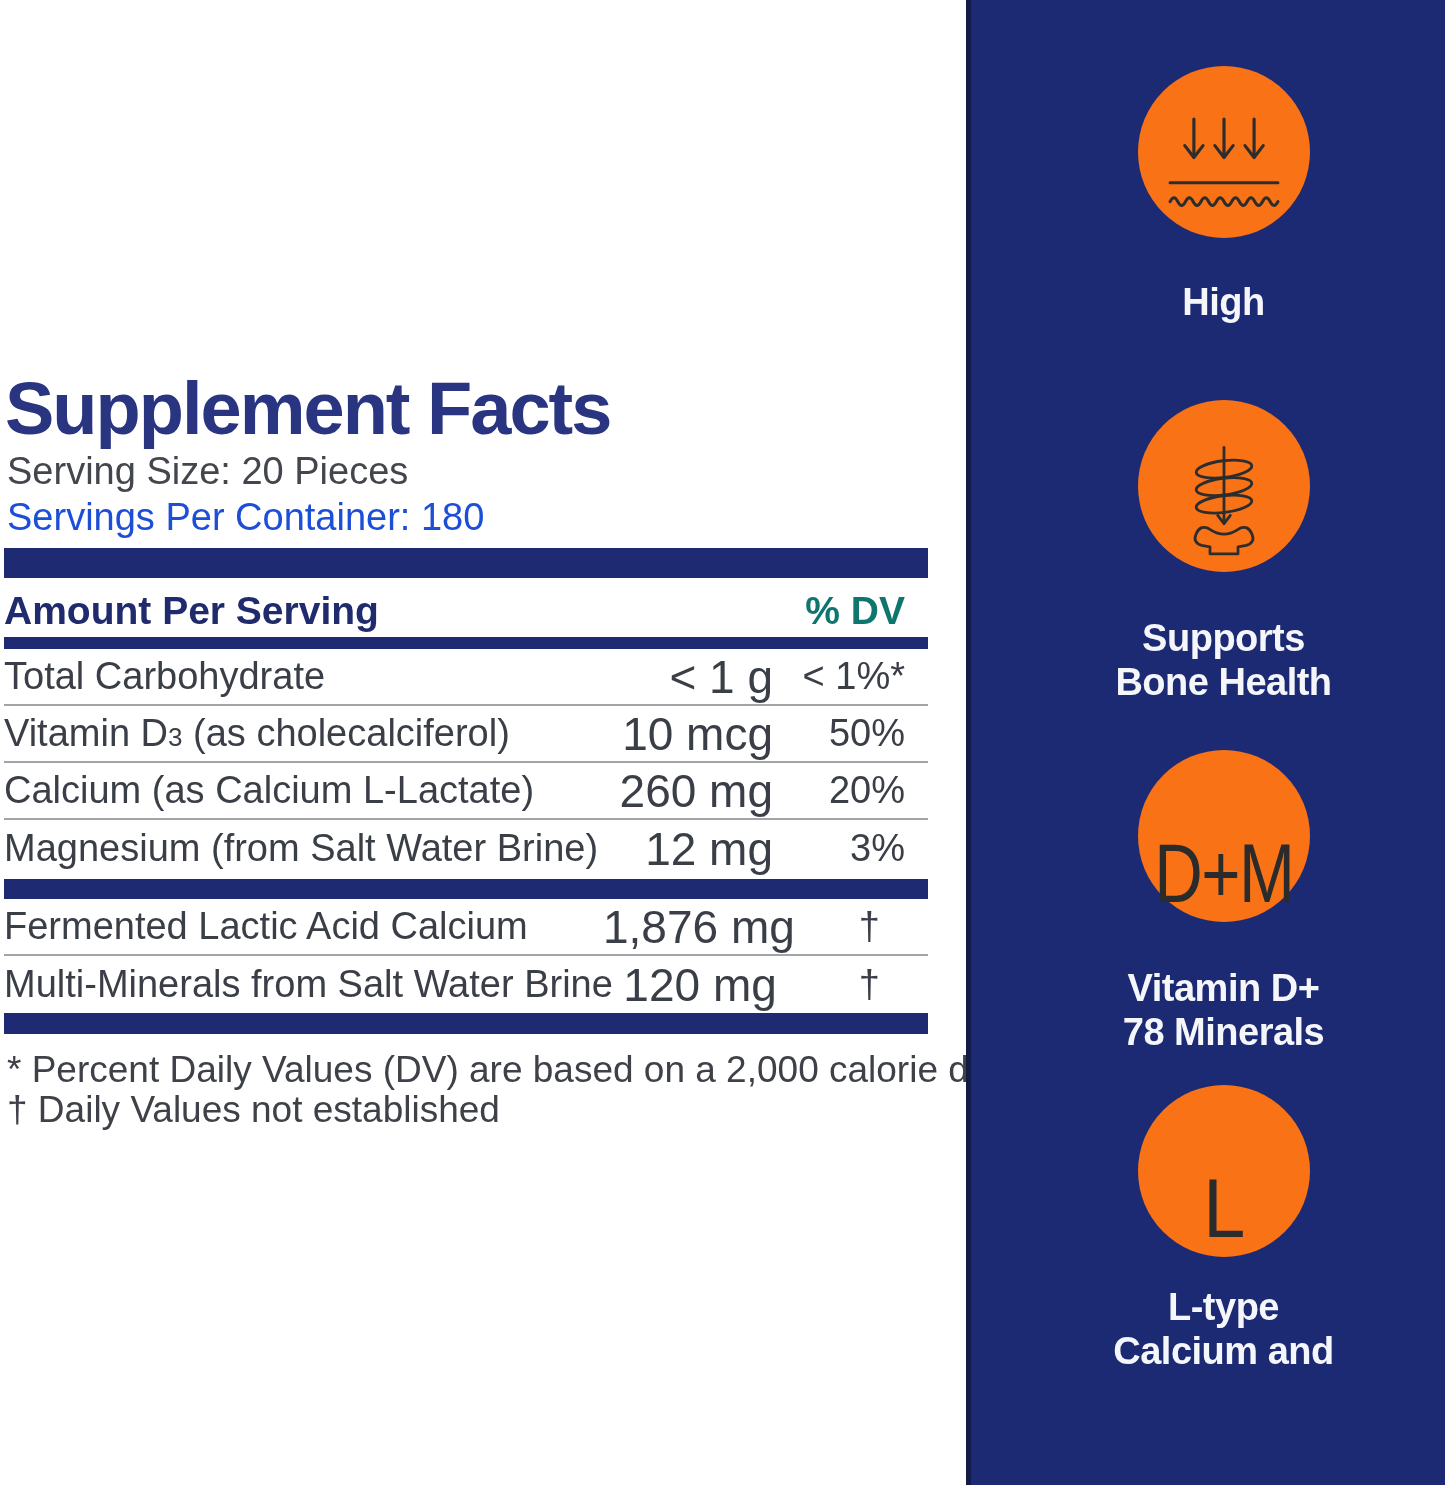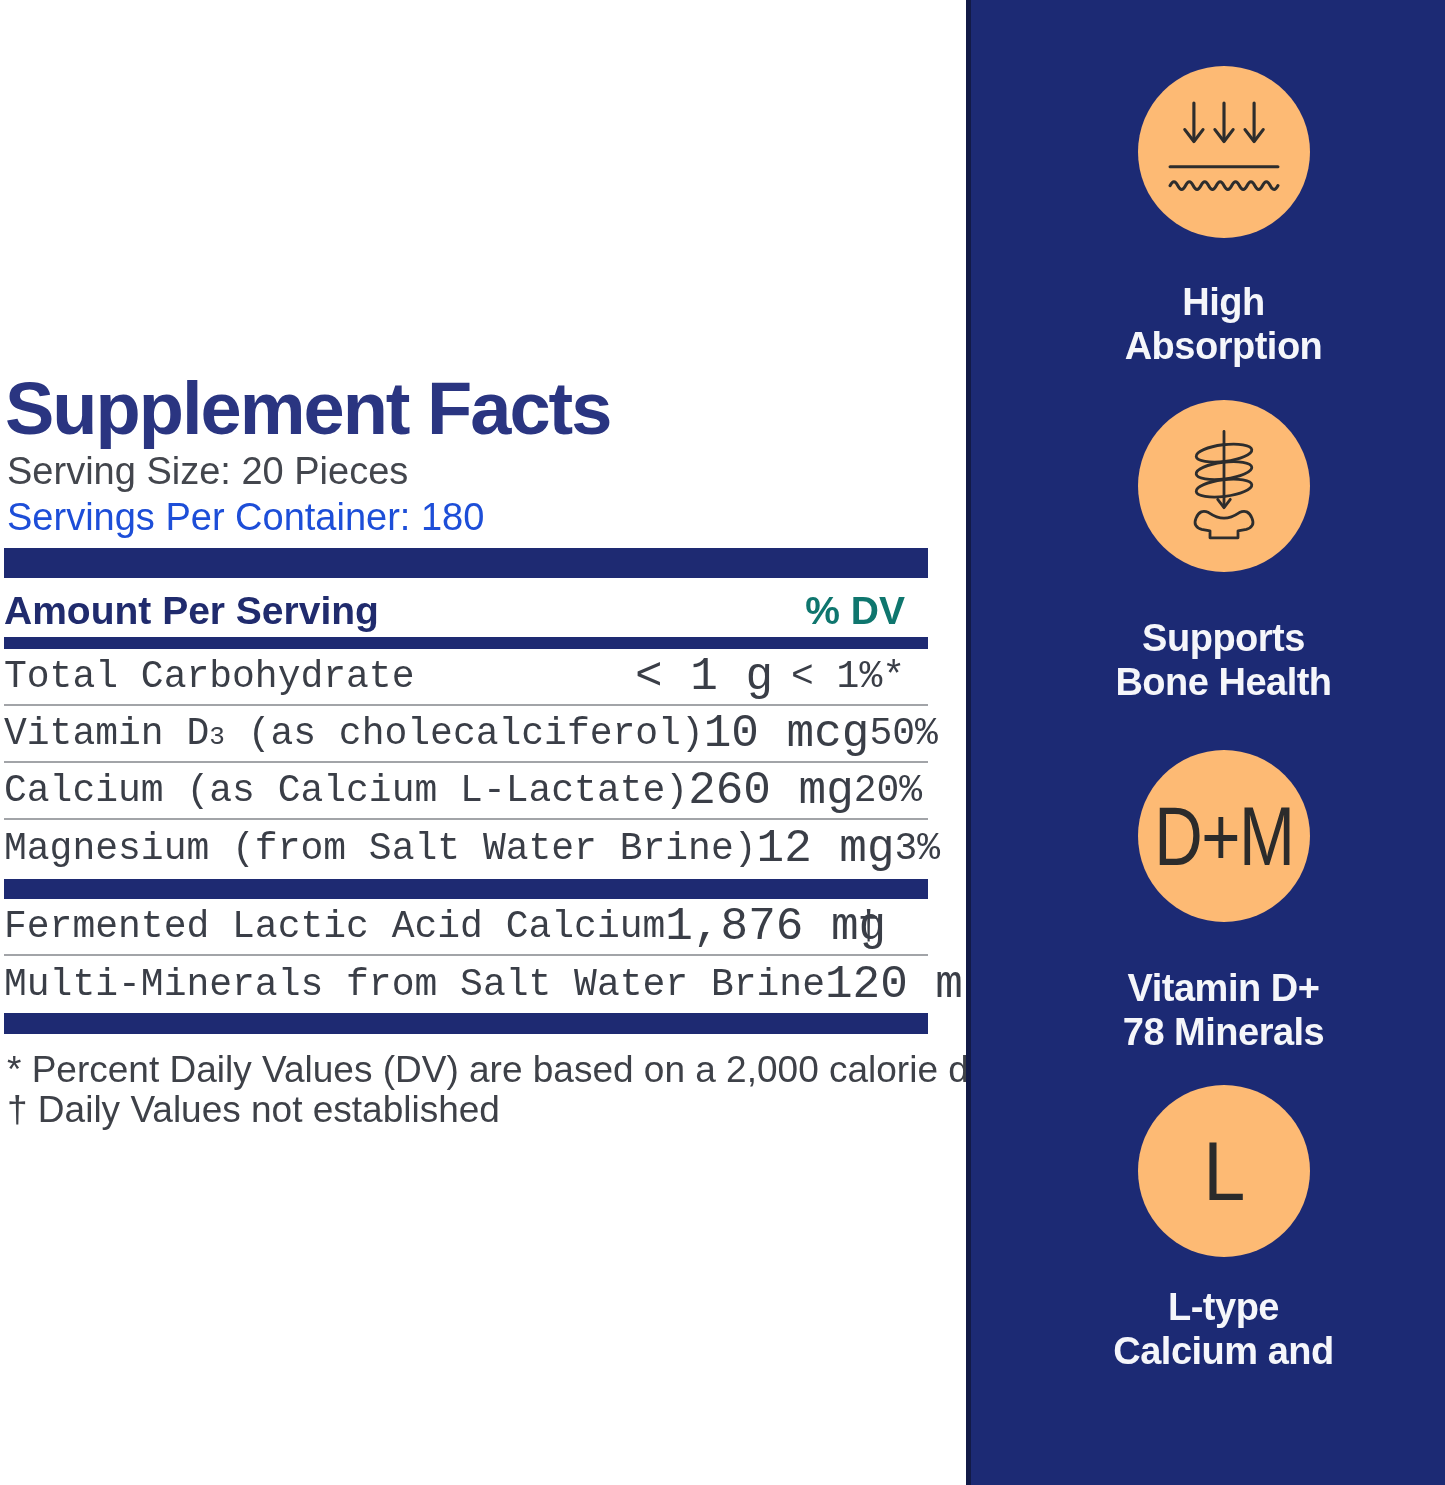--- a/index.html
+++ b/index.html
@@ -19,42 +19,42 @@
   .serv2{position:absolute;left:7px;top:496px;font-size:38px;color:#1d4ed8;white-space:nowrap;}
   .bar{position:absolute;left:4px;width:924px;background:#1e2a72;}
   .bar1{top:548px;height:30px;}
   .hdr{position:absolute;left:4px;top:588px;width:924px;height:46px;display:flex;align-items:center;}
   .hdr .h-amount{flex:1;font-size:39px;font-weight:bold;color:#202b6d;}
   .hdr .h-dv{width:160px;text-align:right;padding-right:23px;font-size:39px;font-weight:bold;color:#0f766e;}
   .thinbar{top:637px;height:12px;}
   .rows{position:absolute;left:4px;width:924px;}
   .rows1{top:649px;}
   .rows2{top:899px;}
-  .row{height:57px;display:flex;align-items:center;border-bottom:2px solid #a2a4a8;box-sizing:border-box;font-family:Liberation Mono, monospace;}
+  .row{height:57px;display:flex;align-items:center;border-bottom:2px solid #a2a4a8;box-sizing:border-box;}
   .row:last-child{border-bottom:none;}
   .c-name{flex:1;font-size:38px;color:#3a3e47;white-space:nowrap;}
   .c-amount{width:170px;text-align:right;font-size:46px;color:#3a3e47;white-space:nowrap;}
   .c-dv{width:155px;text-align:right;padding-right:23px;font-size:38px;color:#3a3e47;white-space:nowrap;box-sizing:border-box;}
   .c-dv.dag{padding-right:48px;}
   .sub{font-size:26px;}
   .bar2{top:879px;height:20px;}
   .bar3{top:1013px;height:21px;}
   .fn{position:absolute;left:7px;font-size:37px;color:#3e4148;white-space:nowrap;}
   .fn1{top:1049px;}
   .fn2{top:1089px;}
   
   .sidebar{
     position:absolute;left:966px;top:0;width:479px;height:1485px;
     background:#1c2a74;border-left:5px solid #121a47;box-sizing:border-box;
   }
   .benefit{position:absolute;left:0;right:0;padding-left:31px;text-align:center;}
   .b1{top:66px;}  .b2{top:400px;}  .b3{top:750px;}  .b4{top:1085px;}
   .circle{
-    width:172px;height:172px;border-radius:50%;background:#fdba74;
-    margin:0 auto;display:flex;align-items:center;justify-content:center;
+    width:172px;height:172px;border-radius:50%;background:#f97316;
+    margin:0 auto;display:flex;align-items:flex-end;justify-content:center;
   }
   .mono{
     font-size:84px;color:#2b2b2b;letter-spacing:-2px;white-space:nowrap;
     transform:scaleX(0.8);
   }
   .mono-l{transform:scaleX(0.9);}
   .blabel{margin-top:42px;}
   .b2 .blabel,.b3 .blabel{margin-top:44px;}
   .b4 .blabel{margin-top:28px;}
   .bline{font-size:38px;line-height:44px;font-weight:bold;color:#f5f6fa;letter-spacing:-0.5px;}
@@ -131,21 +131,20 @@
         <path d="M 0 -70 V -16"></path>
           <path d="M -13 -32 L 0 -15 L 13 -32"></path>
         <path d="M 43 -70 V -16"></path>
           <path d="M 30 -32 L 43 -15 L 56 -32"></path>
         <path d="M -77 21 H 77"></path>
         <path d="M -77 48 q 5.5 -11 11 0 t 11 0 t 11 0 t 11 0 t 11 0 t 11 0 t 11 0 t 11 0 t 11 0 t 11 0 t 11 0 t 11 0 t 11 0 t 11 0"></path>
       </svg>
     </div>
     <div class="blabel">
       <div class="bline">High</div>
-      <div class="bline">Absorption</div>
     </div>
   </div>
 
   <div class="benefit b2">
     <div class="circle">
       <svg class="icon-svg" width="140" height="140" viewBox="-100 -100 200 200" fill="none" stroke="#2d2d2d" stroke-width="4" stroke-linecap="round" stroke-linejoin="round">
         <path d="M 0 -78 V 30"></path>
         <path d="M -9 19 L 0 31 L 9 19"></path>
         <ellipse cx="0" cy="-47" rx="40" ry="12" transform="rotate(-7 0 -47)"></ellipse>
         <ellipse cx="0" cy="-22" rx="40" ry="12" transform="rotate(-7 0 -22)"></ellipse>

